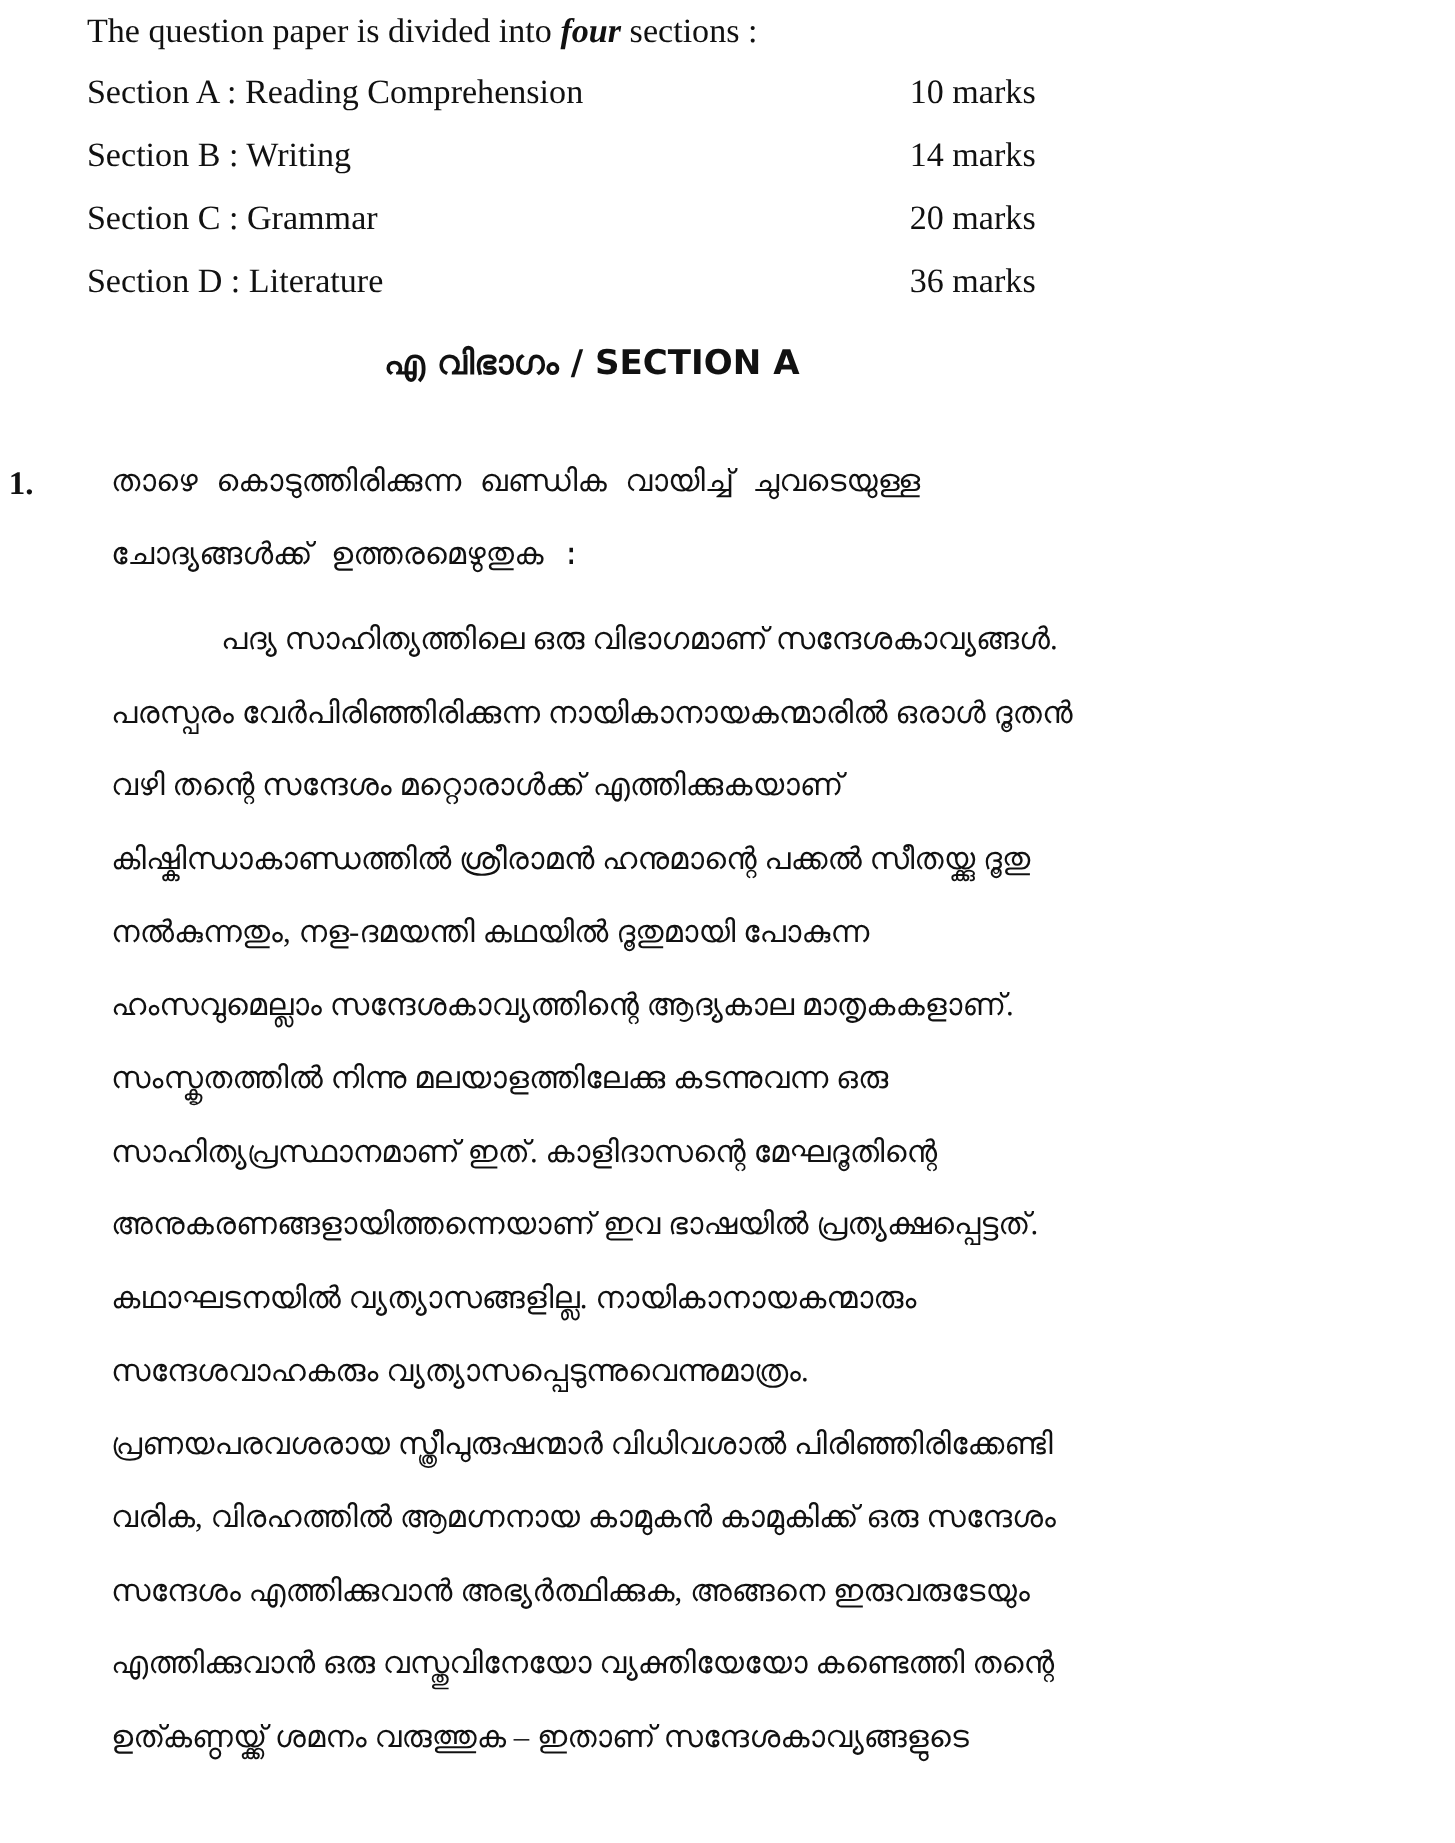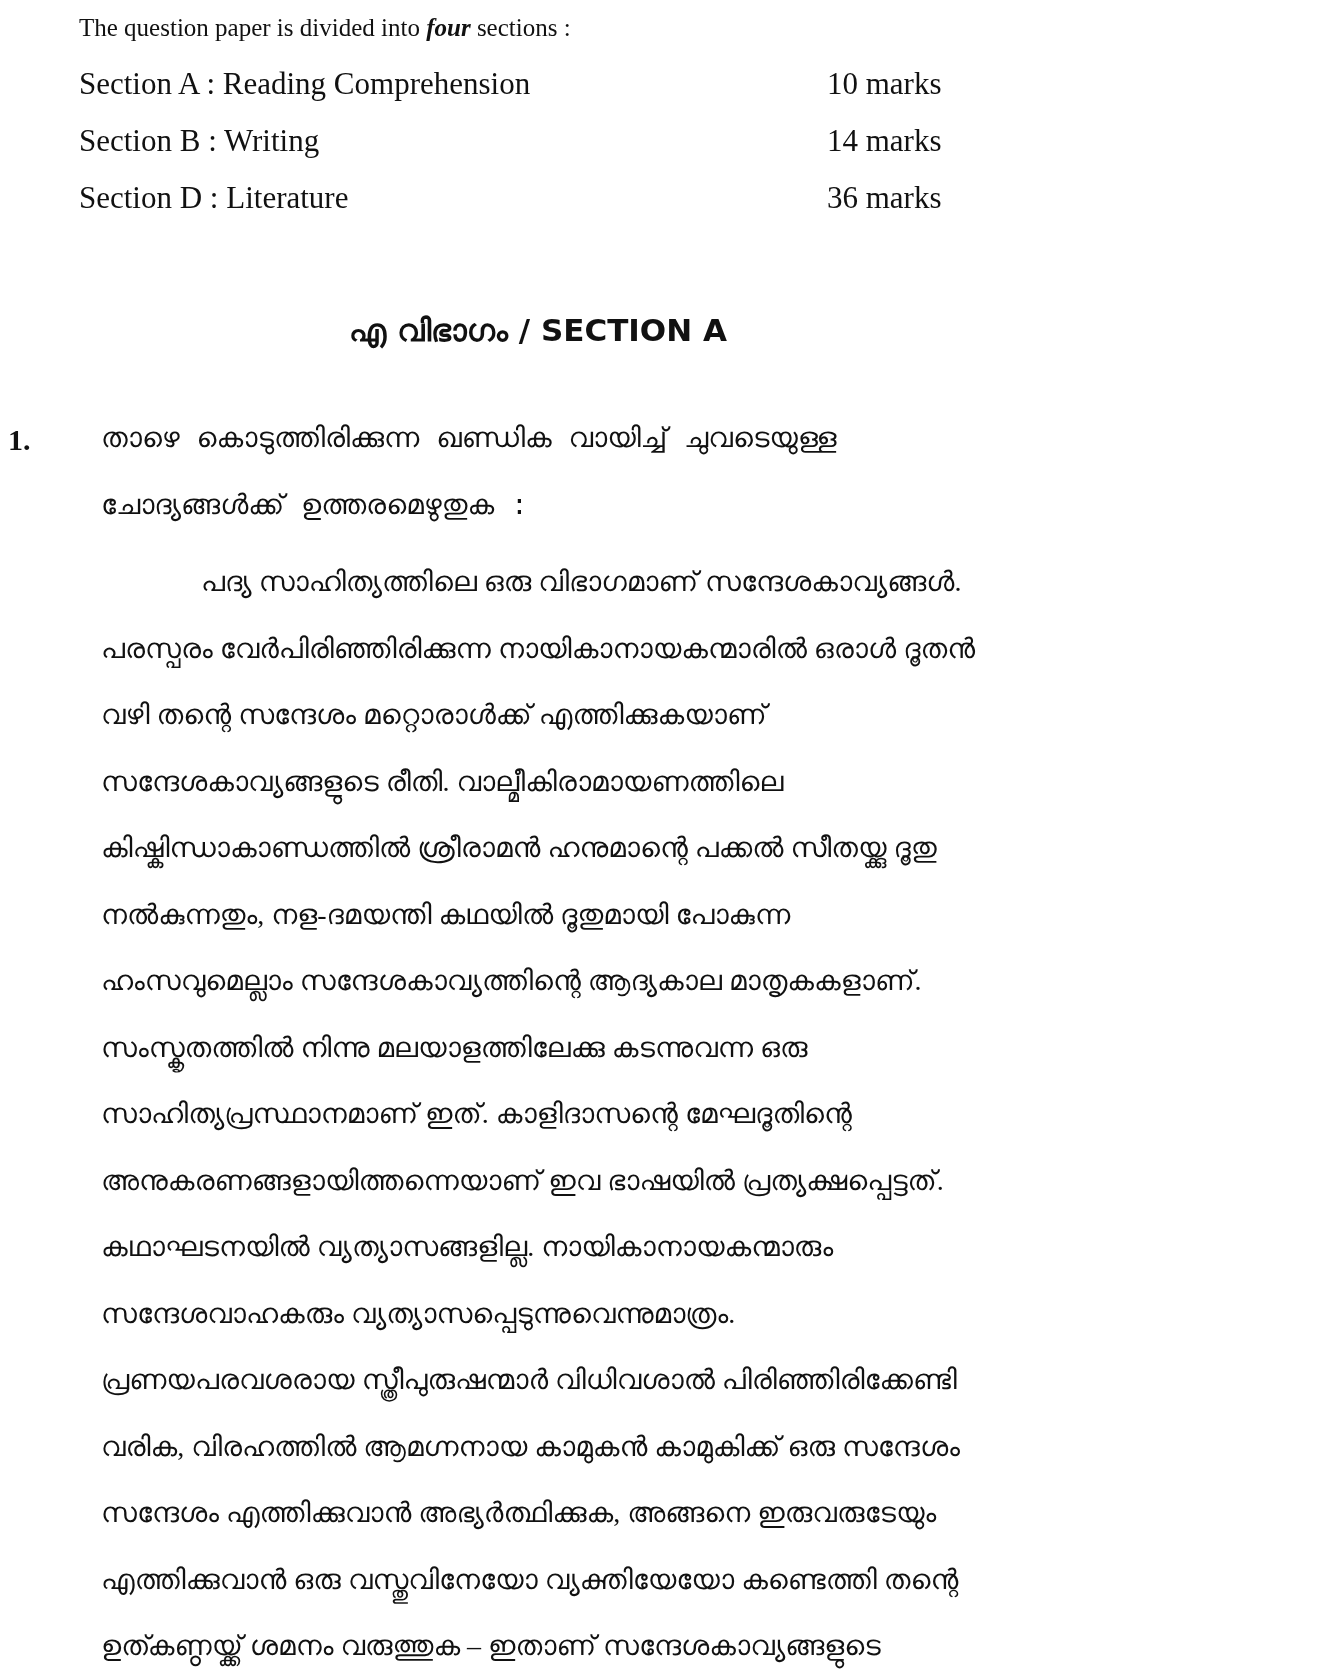--- a/index.html
+++ b/index.html
@@ -18,21 +18,21 @@
       position: absolute;
       left: 0; top: 0;
       width: 1323px;
       height: 1675px;
     }
     .intro {
       position: absolute;
       left: 79px;
       top: 8px;
       font-family: "Liberation Serif", "DejaVu Serif", serif;
-      font-size: 25px;
+      font-size: 31px;
       line-height: 40px;
       white-space: nowrap;
     }
     .intro em {
       font-weight: bold;
       font-style: italic;
     }
     .sections-table {
       position: absolute;
       left: 79px;
@@ -127,40 +127,43 @@
   <div class="sections-table">
     <div class="section-row">
       <span class="label">Section A : Reading Comprehension</span>
       <span class="marks">10 marks</span>
     </div>
     <div class="section-row">
       <span class="label">Section B : Writing</span>
       <span class="marks">14 marks</span>
     </div>
     <div class="section-row">
+      <span class="label">Section C : Grammar</span>
+      <span class="marks">20 marks</span>
+    </div>
+    <div class="section-row">
       <span class="label">Section D : Literature</span>
       <span class="marks">36 marks</span>
     </div>
   </div>
 
   <div class="section-heading">എ വിഭാഗം / SECTION A</div>
 
   <div class="question">
     <div class="q-number">1.</div>
     <div class="q-instruction">
       <span class="line">താഴെ കൊടുത്തിരിക്കുന്ന ഖണ്ഡിക വായിച്ച് ചുവടെയുള്ള</span>
       <span class="line">ചോദ്യങ്ങൾക്ക് ഉത്തരമെഴുതുക :</span>
     </div>
   </div>
 
   <div class="passage">
     <span class="pline indent">പദ്യ സാഹിത്യത്തിലെ ഒരു വിഭാഗമാണ് സന്ദേശകാവ്യങ്ങൾ.</span>
     <span class="pline">പരസ്പരം വേർപിരിഞ്ഞിരിക്കുന്ന നായികാനായകന്മാരിൽ ഒരാൾ ദൂതൻ</span>
     <span class="pline">വഴി തന്റെ സന്ദേശം മറ്റൊരാൾക്ക് എത്തിക്കുകയാണ്</span>
-    <span class="pline">സന്ദേശകാവ്യങ്ങളുടെ രീതി. വാല്മീകിരാമായണത്തിലെ</span>
     <span class="pline">കിഷ്കിന്ധാകാണ്ഡത്തിൽ ശ്രീരാമൻ ഹനുമാന്റെ പക്കൽ സീതയ്ക്കു ദൂതു</span>
     <span class="pline">നൽകുന്നതും, നള-ദമയന്തി കഥയിൽ ദൂതുമായി പോകുന്ന</span>
     <span class="pline">ഹംസവുമെല്ലാം സന്ദേശകാവ്യത്തിന്റെ ആദ്യകാല മാതൃകകളാണ്.</span>
     <span class="pline">സംസ്കൃതത്തിൽ നിന്നു മലയാളത്തിലേക്കു കടന്നുവന്ന ഒരു</span>
     <span class="pline">സാഹിത്യപ്രസ്ഥാനമാണ് ഇത്. കാളിദാസന്റെ മേഘദൂതിന്റെ</span>
     <span class="pline">അനുകരണങ്ങളായിത്തന്നെയാണ് ഇവ ഭാഷയിൽ പ്രത്യക്ഷപ്പെട്ടത്.</span>
     <span class="pline">കഥാഘടനയിൽ വ്യത്യാസങ്ങളില്ല. നായികാനായകന്മാരും</span>
     <span class="pline">സന്ദേശവാഹകരും വ്യത്യാസപ്പെടുന്നുവെന്നുമാത്രം.</span>
     <span class="pline">പ്രണയപരവശരായ സ്ത്രീപുരുഷന്മാർ വിധിവശാൽ പിരിഞ്ഞിരിക്കേണ്ടി</span>
     <span class="pline">വരിക, വിരഹത്തിൽ ആമഗ്നനായ കാമുകൻ കാമുകിക്ക് ഒരു സന്ദേശം</span>

